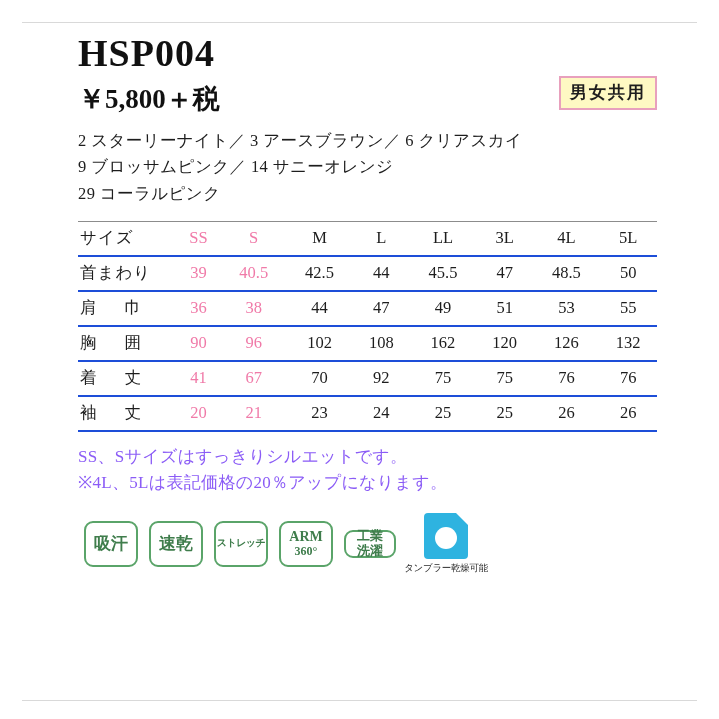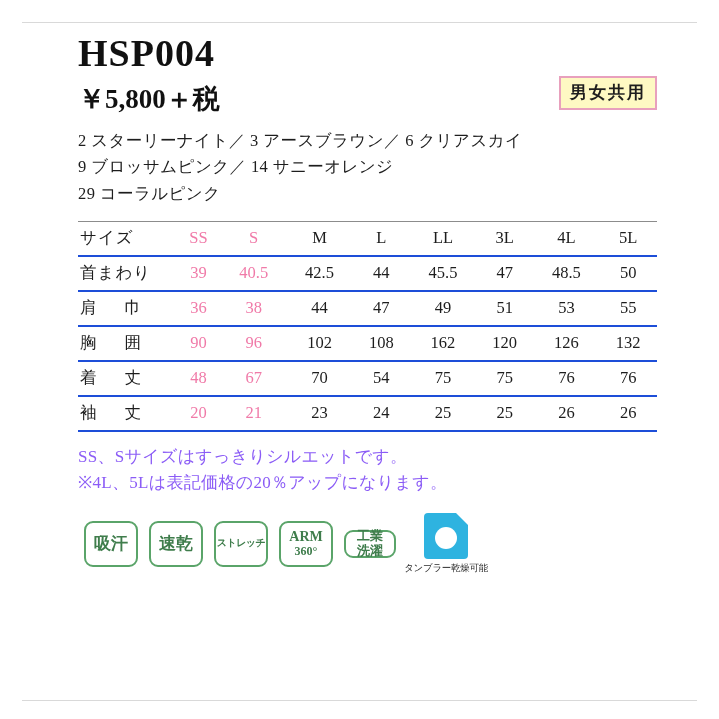--- a/index.html
+++ b/index.html
@@ -292,24 +292,24 @@
         <td>126</td>
         <td>132</td>
       </tr>
       <tr>
         <td>
           <span class="rowlabel-spread">
             <span>着</span>
             <span>丈</span>
           </span>
         </td>
-        <td class="pinkcell">48</td>
+        <td class="pinkcell">41</td>
         <td class="pinkcell">67</td>
         <td>70</td>
-        <td>54</td>
+        <td>92</td>
         <td>75</td>
         <td>75</td>
         <td>76</td>
         <td>76</td>
       </tr>
       <tr>
         <td>
           <span class="rowlabel-spread">
             <span>袖</span>
             <span>丈</span>

